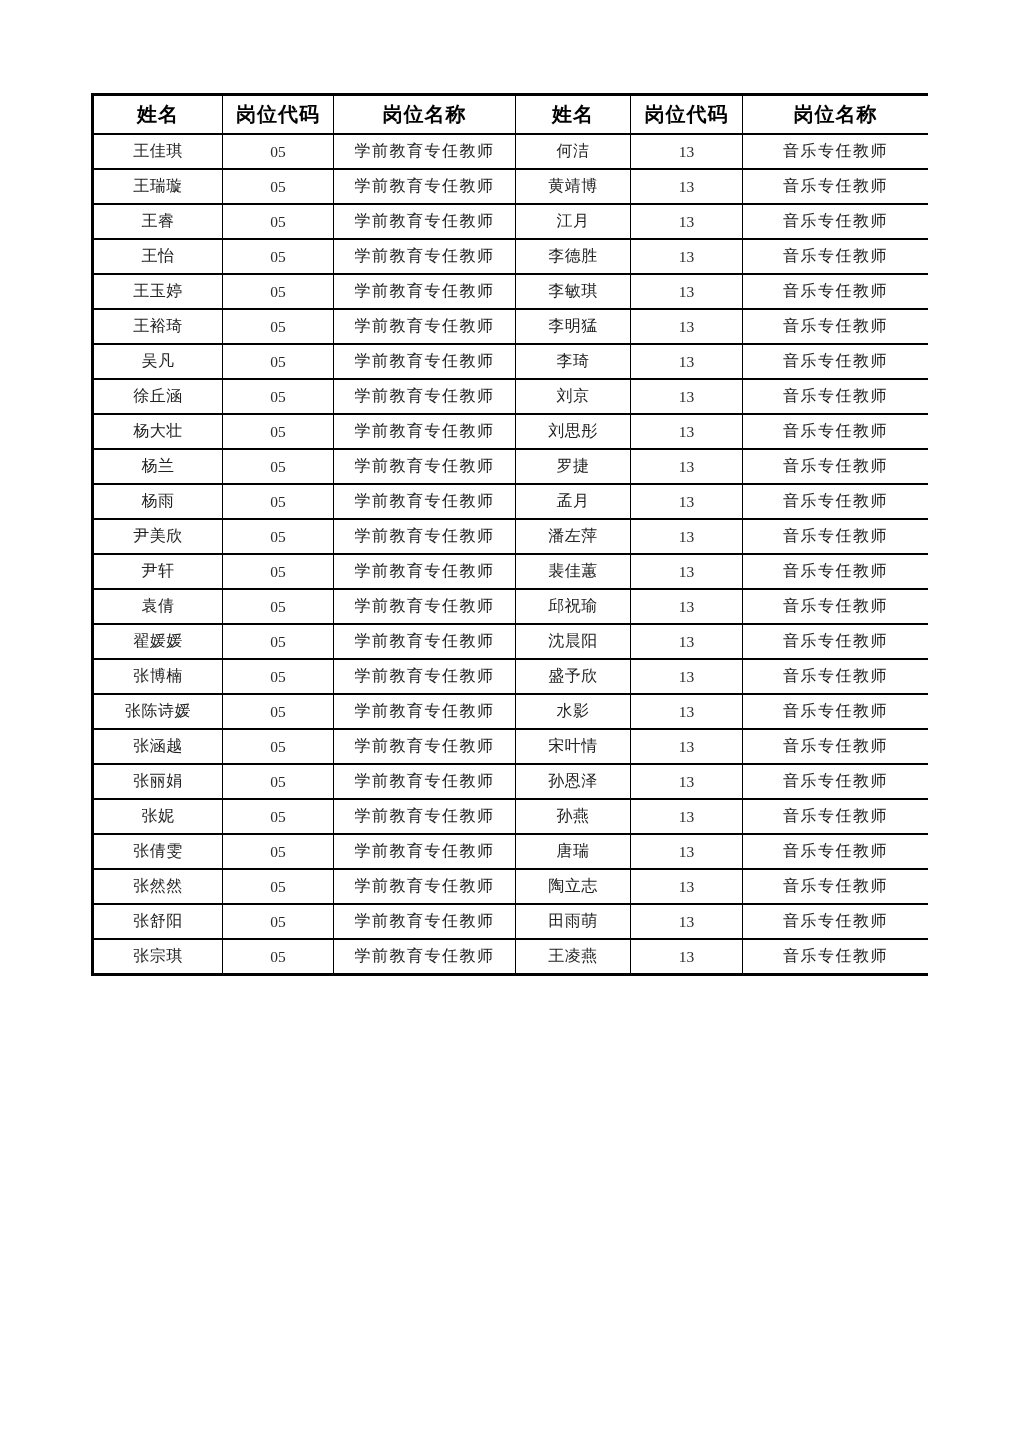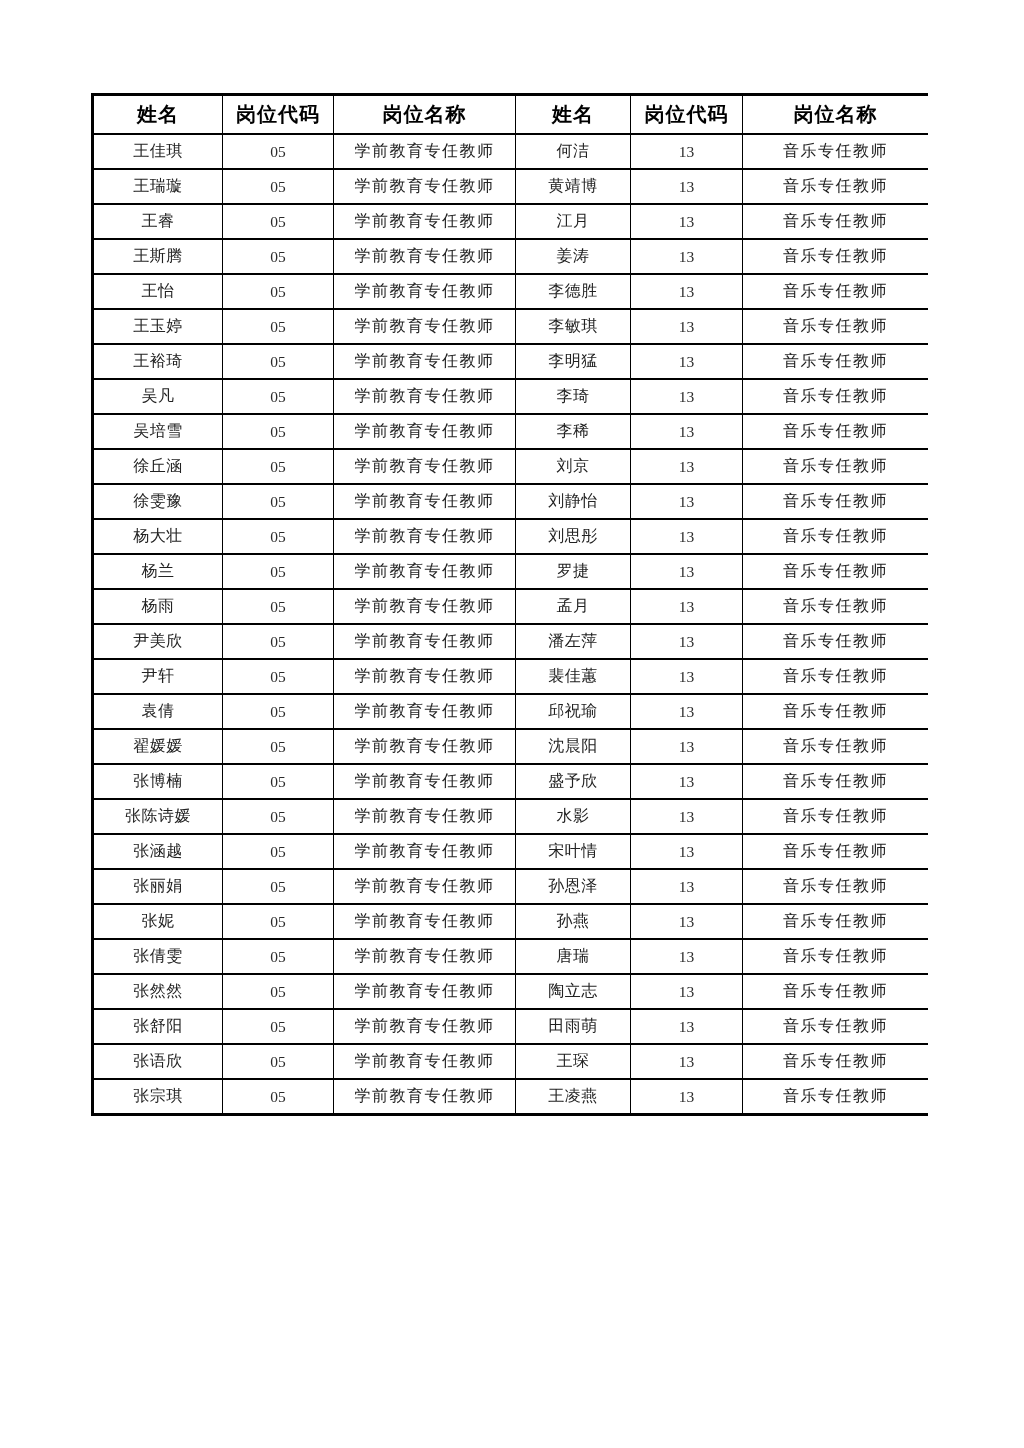--- a/index.html
+++ b/index.html
@@ -113,28 +113,20 @@
         </tr>
         <tr>
           <td class="name">王睿</td>
           <td class="code">05</td>
           <td class="pos">学前教育专任教师</td>
           <td class="name">江月</td>
           <td class="code">13</td>
           <td class="pos">音乐专任教师</td>
         </tr>
         <tr>
-          <td class="name">王斯腾</td>
-          <td class="code">05</td>
-          <td class="pos">学前教育专任教师</td>
-          <td class="name">姜涛</td>
-          <td class="code">13</td>
-          <td class="pos">音乐专任教师</td>
-        </tr>
-        <tr>
           <td class="name">王怡</td>
           <td class="code">05</td>
           <td class="pos">学前教育专任教师</td>
           <td class="name">李德胜</td>
           <td class="code">13</td>
           <td class="pos">音乐专任教师</td>
         </tr>
         <tr>
           <td class="name">王玉婷</td>
           <td class="code">05</td>
@@ -153,44 +145,28 @@
         </tr>
         <tr>
           <td class="name">吴凡</td>
           <td class="code">05</td>
           <td class="pos">学前教育专任教师</td>
           <td class="name">李琦</td>
           <td class="code">13</td>
           <td class="pos">音乐专任教师</td>
         </tr>
         <tr>
-          <td class="name">吴培雪</td>
-          <td class="code">05</td>
-          <td class="pos">学前教育专任教师</td>
-          <td class="name">李稀</td>
-          <td class="code">13</td>
-          <td class="pos">音乐专任教师</td>
-        </tr>
-        <tr>
           <td class="name">徐丘涵</td>
           <td class="code">05</td>
           <td class="pos">学前教育专任教师</td>
           <td class="name">刘京</td>
           <td class="code">13</td>
           <td class="pos">音乐专任教师</td>
         </tr>
         <tr>
-          <td class="name">徐雯豫</td>
-          <td class="code">05</td>
-          <td class="pos">学前教育专任教师</td>
-          <td class="name">刘静怡</td>
-          <td class="code">13</td>
-          <td class="pos">音乐专任教师</td>
-        </tr>
-        <tr>
           <td class="name">杨大壮</td>
           <td class="code">05</td>
           <td class="pos">学前教育专任教师</td>
           <td class="name">刘思彤</td>
           <td class="code">13</td>
           <td class="pos">音乐专任教师</td>
         </tr>
         <tr>
           <td class="name">杨兰</td>
           <td class="code">05</td>
@@ -293,28 +269,20 @@
           <td class="pos">学前教育专任教师</td>
           <td class="name">陶立志</td>
           <td class="code">13</td>
           <td class="pos">音乐专任教师</td>
         </tr>
         <tr>
           <td class="name">张舒阳</td>
           <td class="code">05</td>
           <td class="pos">学前教育专任教师</td>
           <td class="name">田雨萌</td>
-          <td class="code">13</td>
-          <td class="pos">音乐专任教师</td>
-        </tr>
-        <tr>
-          <td class="name">张语欣</td>
-          <td class="code">05</td>
-          <td class="pos">学前教育专任教师</td>
-          <td class="name">王琛</td>
           <td class="code">13</td>
           <td class="pos">音乐专任教师</td>
         </tr>
         <tr>
           <td class="name">张宗琪</td>
           <td class="code">05</td>
           <td class="pos">学前教育专任教师</td>
           <td class="name">王凌燕</td>
           <td class="code">13</td>
           <td class="pos">音乐专任教师</td>

